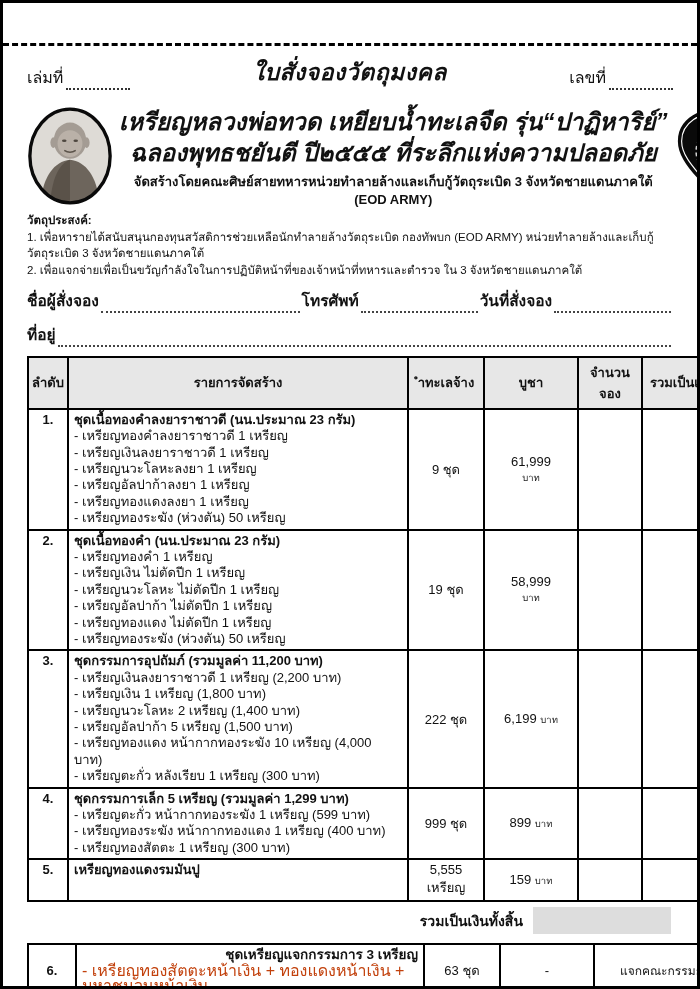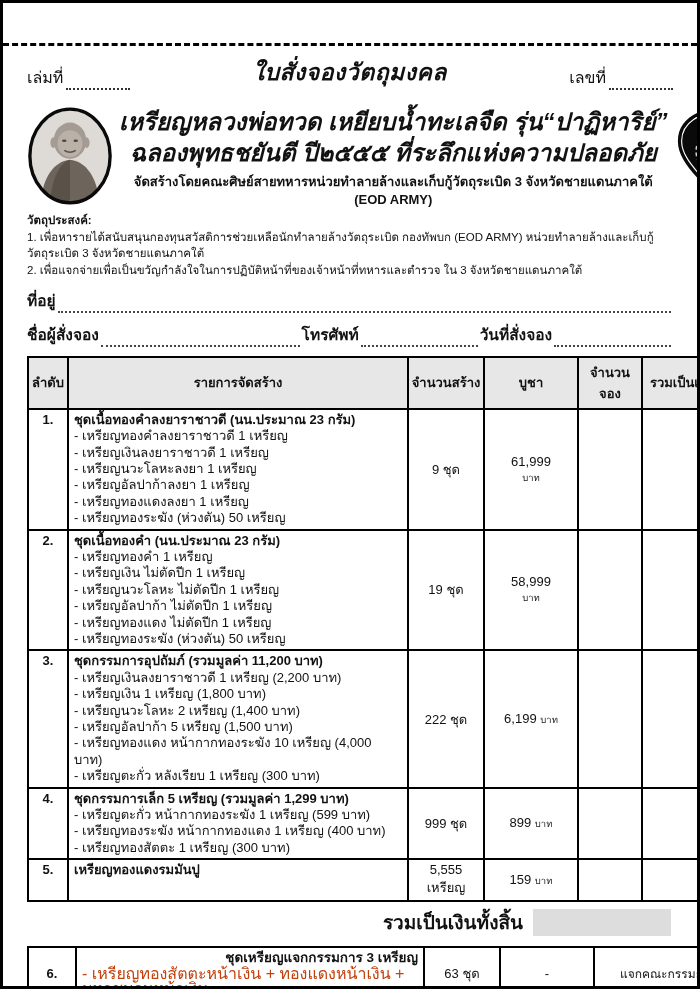--- a/index.html
+++ b/index.html
@@ -46,21 +46,21 @@
   .c-qty{width:72px;text-align:center;vertical-align:middle;padding:2px 1px;}
   .c-price{width:60px;text-align:center;vertical-align:middle;padding:2px 16px;}
   .c-order{width:60px;}
   .c-total{width:76px;}
   .row-title{font-weight:bold;line-height:16.4px;}
   .row-item{line-height:16.4px;}
   .unit{font-size:9.5px;color:#222;}
 
   
   .grand-total{display:flex;justify-content:flex-end;align-items:center;margin:5px 2px 0 0;}
-  .grand-total .gt-label{font-size:19px;font-weight:bold;margin-right:10px;}
+  .grand-total .gt-label{font-size:14px;font-weight:bold;margin-right:10px;}
   .gt-box{width:138px;height:27px;background:#ddd;}
 
   
   .t2 td{vertical-align:middle;}
   .t2 .c-desc2{width:336px;padding:2px 5px;}
   .t2 .title2{font-weight:bold;font-size:13.5px;line-height:16px;text-align:right;}
   .t2 .subnote{font-size:16px;line-height:15px;color:#c2410c;}
   .t2 .c-purpose{width:136px;text-align:center;font-size:12px;}
 </style>
 </head>
@@ -129,38 +129,38 @@
       </div>
     </div>
 
     <div class="objectives">
       <div class="obj-label">วัตถุประสงค์:</div>
       <div>1. เพื่อหารายได้สนับสนุนกองทุนสวัสดิการช่วยเหลือนักทำลายล้างวัตถุระเบิด กองทัพบก (EOD ARMY) หน่วยทำลายล้างและเก็บกู้วัตถุระเบิด 3 จังหวัดชายแดนภาคใต้</div>
       <div>2. เพื่อแจกจ่ายเพื่อเป็นขวัญกำลังใจในการปฏิบัติหน้าที่ของเจ้าหน้าที่ทหารและตำรวจ ใน 3 จังหวัดชายแดนภาคใต้</div>
     </div>
 
     <div class="fill-line">
-      <span class="lbl">ที่อยู่</span>
-      <span class="dots"></span>
-    </div>
-    <div class="fill-line">
       <span class="lbl">ชื่อผู้สั่งจอง</span>
       <span class="dots w2"></span>
       <span class="lbl">โทรศัพท์</span>
       <span class="dots"></span>
       <span class="lbl">วันที่สั่งจอง</span>
       <span class="dots"></span>
     </div>
+    <div class="fill-line">
+      <span class="lbl">ที่อยู่</span>
+      <span class="dots"></span>
+    </div>
 
     <table>
       <tbody>
           <tr>
         <th class="c-no">ลำดับ</th>
         <th class="c-desc">รายการจัดสร้าง</th>
-        <th class="c-qty">จำนวนสร้าง</th>
+        <th class="c-qty">ำทะเลจ้าง</th>
         <th class="c-price">บูชา</th>
         <th class="c-order">จำนวนจอง</th>
         <th class="c-total">รวมเป็นเงิน</th>
       </tr>
 
       <tr>
         <td class="c-no">1.</td>
         <td class="c-desc">
           <div class="row-title">ชุดเนื้อทองคำลงยาราชาวดี (นน.ประมาณ 23 กรัม)</div>
           <div class="row-item">-  เหรียญทองคำลงยาราชาวดี 1 เหรียญ</div>

